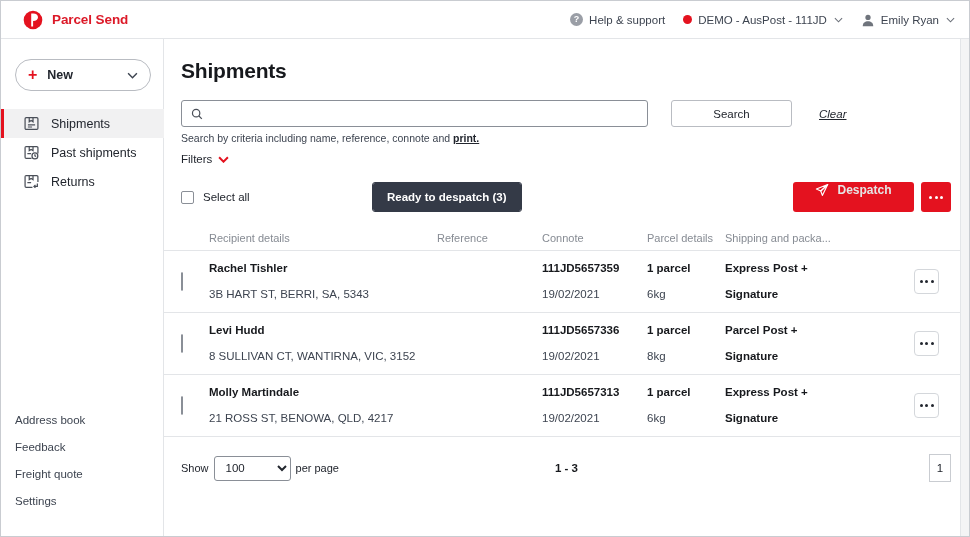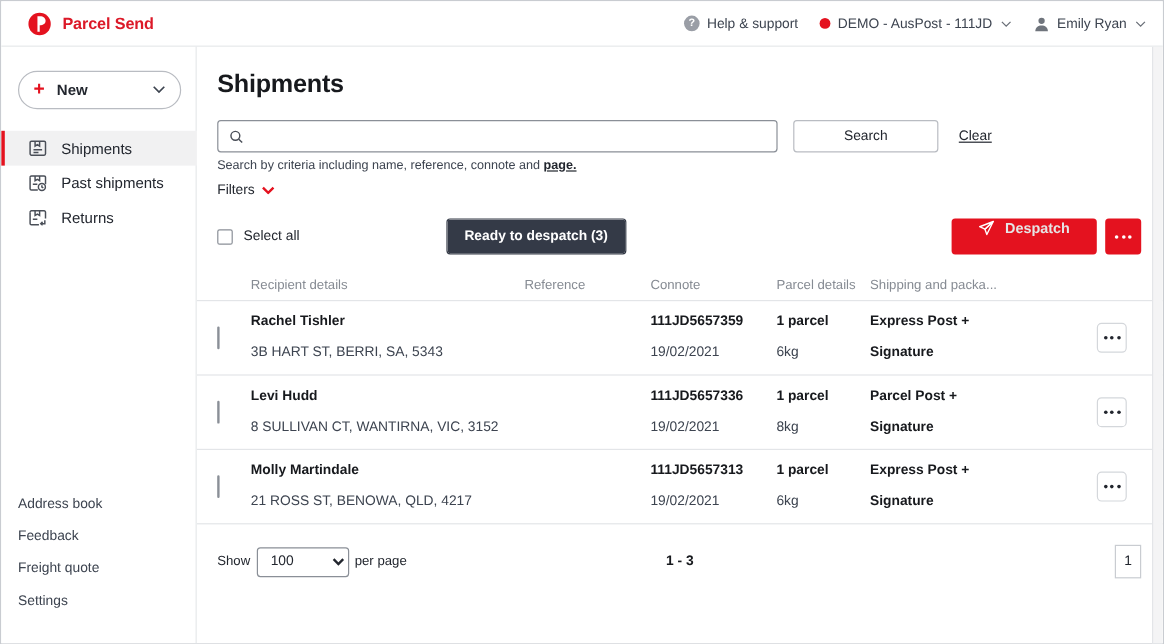--- a/index.html
+++ b/index.html
@@ -103,21 +103,21 @@
     position: absolute; left: 163px; top: 38px;
     width: 805px; height: 498px; background: #ffffff;
     overflow: hidden;
   }
   .page-title {
     margin: 20px 0 0 17px; font-size: 21px; font-weight: bold;
     color: #17191d; letter-spacing: -0.2px;
   }
 
   .search-row {
-    display: flex; align-items: center; margin: 17px 0 1px 17px;
+    display: flex; align-items: center; margin: 17px 0 1px 17px; gap: 10px;
   }
   .search-box {
     width: 467px; height: 27px;
     border: 1px solid #8a8f97; border-radius: 3px;
     display: flex; align-items: center; padding: 0 9px;
     background: #fff;
   }
   .search-ico { color: #4a4f58; width: 12px; height: 12px; display:flex; }
   .search-input {
     border: none; outline: none; flex: 1; height: 100%;
@@ -125,21 +125,21 @@
     font-size: 11.5px; color: #22262e; margin-left: 7px; background: transparent;
   }
   .search-btn {
     width: 121px; height: 27px; margin-left: 13px;
     border: 1px solid #b9bcc2; border-radius: 3px; background: #fff;
     font-family: "Liberation Sans", sans-serif;
     font-size: 11.5px; color: #22262e; cursor: pointer;
   }
   .clear-link {
     margin-left: 17px; font-size: 11.5px; color: #22262e;
-    text-decoration: underline; cursor: pointer;
+    text-decoration: underline; cursor: pointer; font-style: italic;
   }
   .search-hint {
     margin: 5px 0 0 17px; font-size: 10.5px; color: #3d4450;
   }
   .search-hint a { color: #22262e; text-decoration: underline; font-weight: bold; }
   .filters-row {
     margin: 9px 0 0 17px; display: flex; align-items: center; gap: 6px;
     cursor: pointer; width: max-content;
   }
   .filters-label { font-size: 11.5px; font-weight: normal; color: #22262e; }
@@ -366,21 +366,21 @@
             <path d="M9.3 9.3 L12.6 12.6"></path>
           </svg>
         </span>
         <input class="search-input" type="text" value="" placeholder="" style="">
       </div>
       <button class="search-btn">Search</button>
       <span class="clear-link">Clear</span>
     </div>
 
     <div class="search-hint">
-      <span>Search by criteria including name, reference, connote and </span><a>page.</a>
+      <span>Search by criteria including name, reference, connote and </span><a>print.</a>
     </div>
 
     <div class="filters-row">
       <span class="filters-label">Filters</span>
       <span class="filters-caret">
         <svg width="11" height="7" viewBox="0 0 10 6">
             <path d="M1 1 L5 5 L9 1" stroke="#e4121f" stroke-width="1.8" fill="none"></path>
           </svg>
       </span>
     </div>

